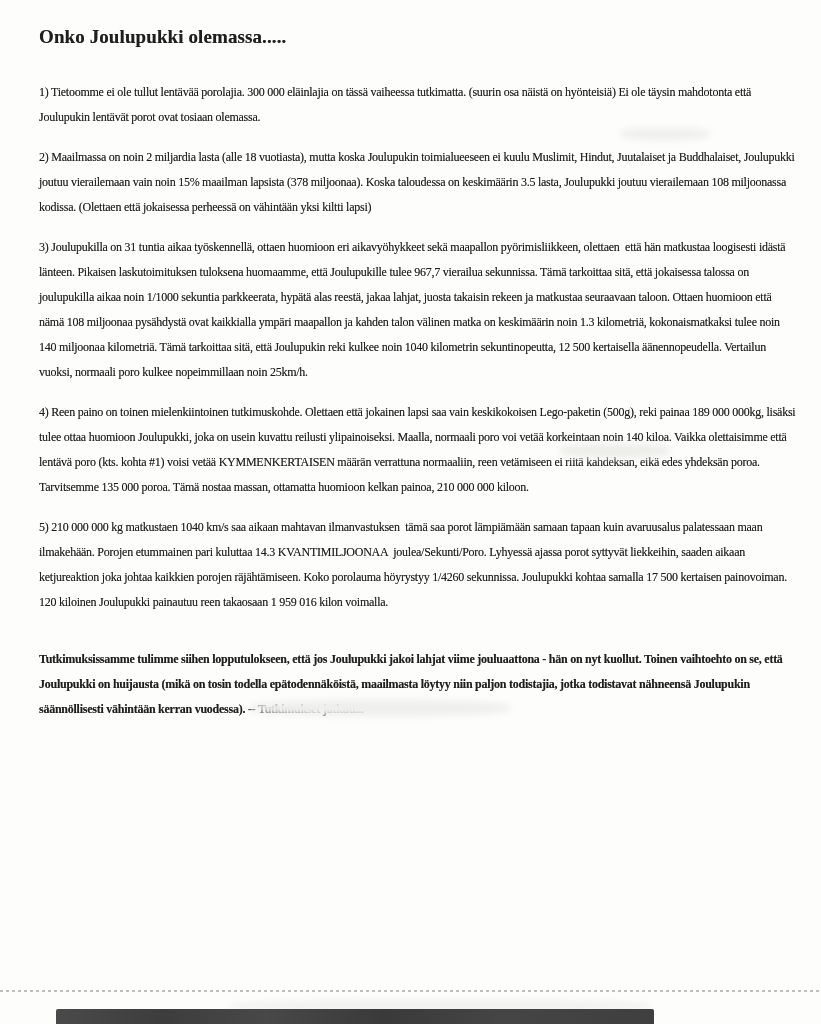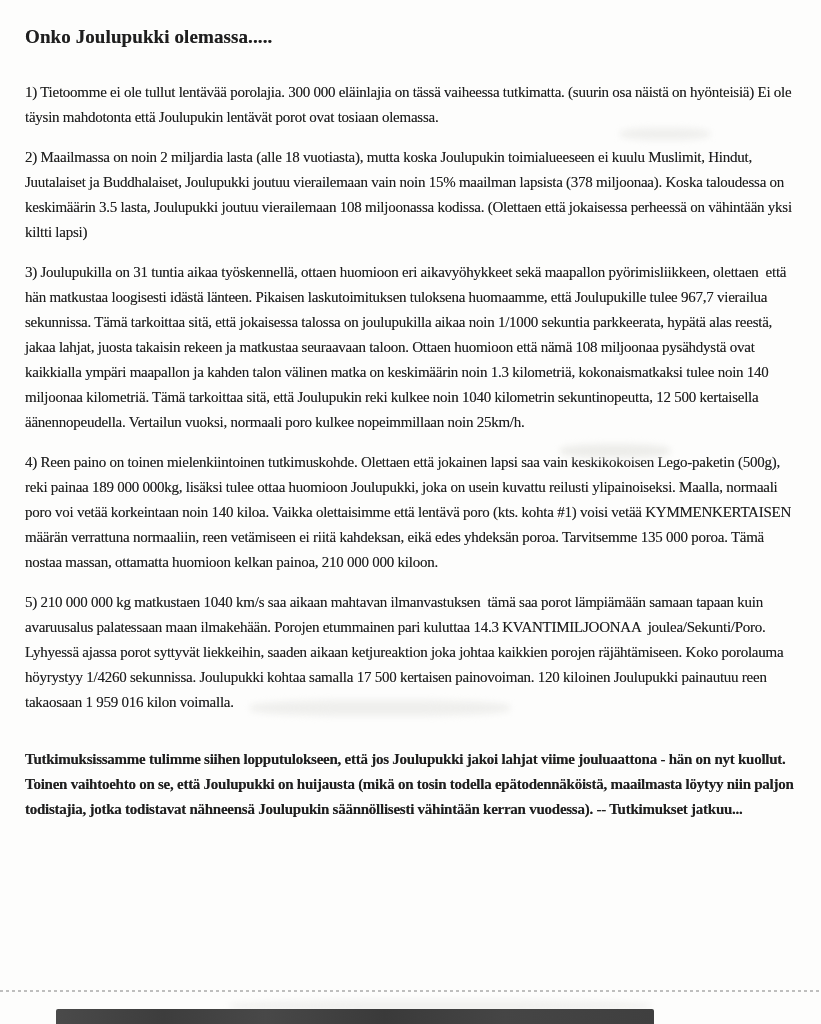--- a/index.html
+++ b/index.html
@@ -9,31 +9,31 @@
   }
   .page {
     position: relative;
     width: 821px;
     height: 1024px;
     background: #fdfdfc;
     overflow: hidden;
     font-family: "Liberation Serif", "DejaVu Serif", serif;
     color: #1f1f1f;
     box-sizing: border-box;
-    padding: 26px 24px 0 25px;
+    padding: 26px 24px 0 39px;
   }
   .title {
     font-size: 19px;
     font-weight: bold;
     margin: 0 0 32px 0;
     letter-spacing: 0.1px;
     text-shadow: 0 0 0.6px rgba(20,20,20,0.55);
   }
   .para {
-    font-size: 15px;
+    font-size: 12px;
     line-height: 25px;
     letter-spacing: -0.25px;
     margin: 0 0 15px 0;
     white-space: pre-wrap;
     text-shadow: 0 0 0.6px rgba(25,25,25,0.5);
   }
   .closing {
     margin-top: 32px;
     font-weight: bold;
   }

